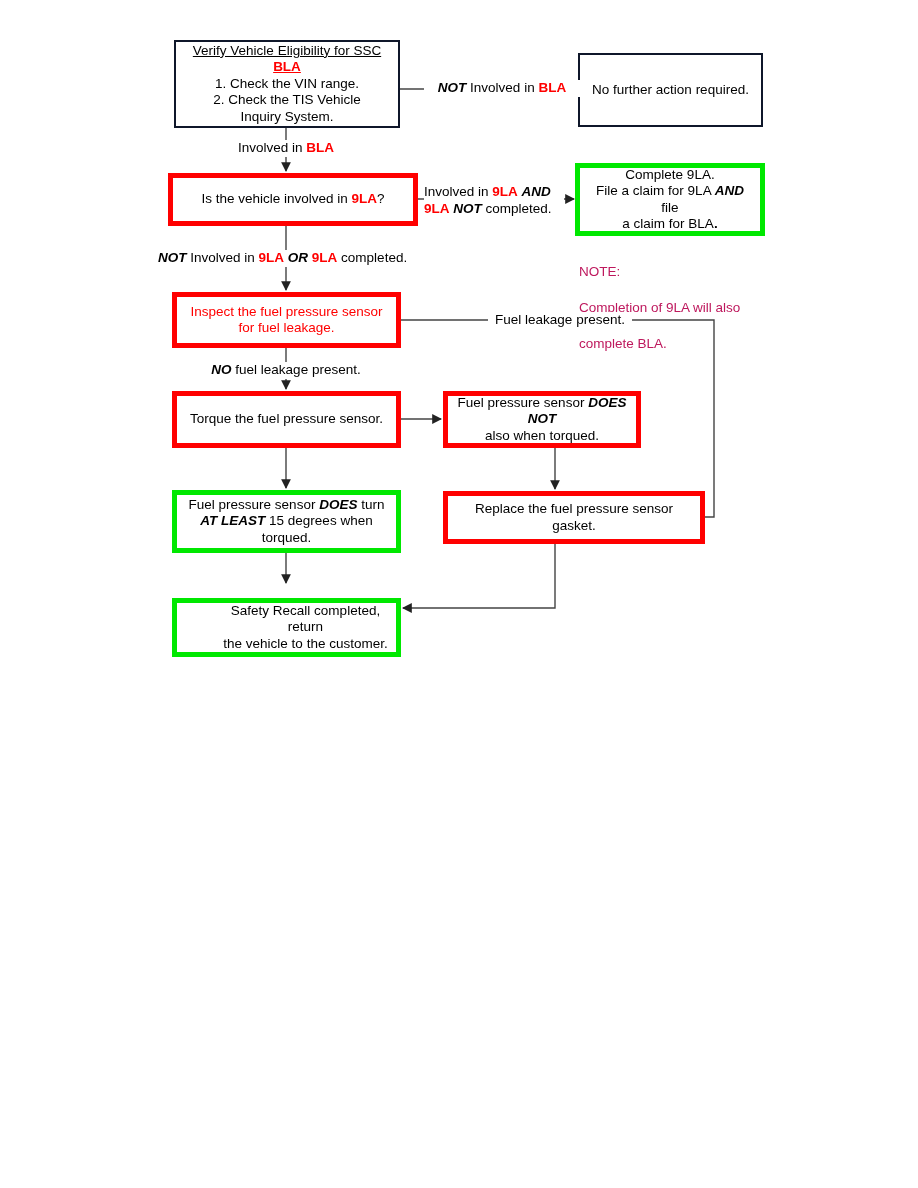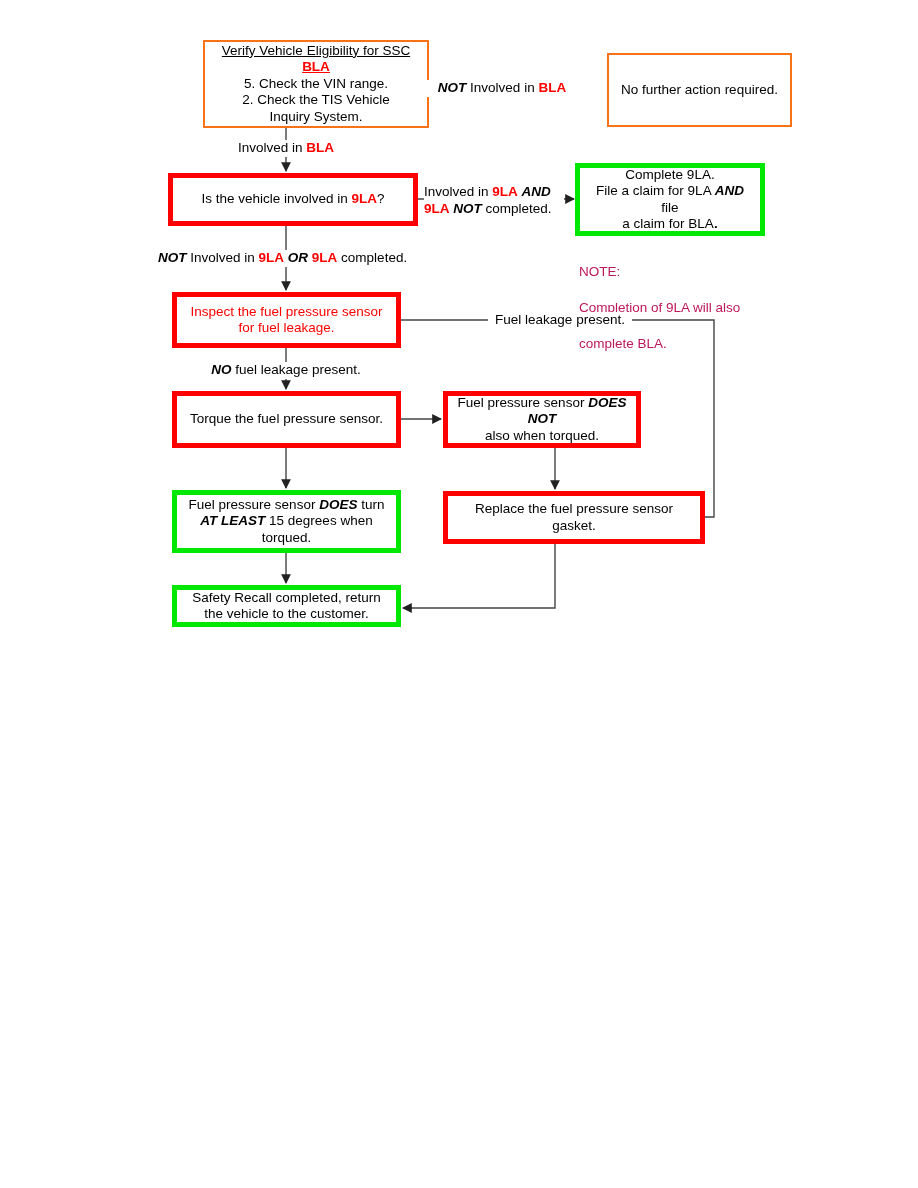--- a/index.html
+++ b/index.html
@@ -29,22 +29,21 @@
     font-size: 13.5px;
     line-height: 16.5px;
     color: #000000;
   }
   .node .inner {
     width: 100%;
     padding: 0 6px;
     box-sizing: border-box;
   }
   .node.black {
-    border: 2px solid #f97316;
-    margin-left: 29px;
+    border: 2px solid #0f172a;
   }
   .node.red {
     border: 5px solid #ff0000;
   }
   .node.green {
     border: 5px solid #00e800;
   }
   .node.redtext {
     color: #ff0000;
   }
@@ -111,21 +110,21 @@
 
     <line x1="286" y1="553" x2="286" y2="583" stroke="#444444" stroke-width="1.4" marker-end="url(#arrow)"></line>
 
     <polyline points="555,544 555,608 403,608" fill="none" stroke="#444444" stroke-width="1.4" marker-end="url(#arrow)"></polyline>
   </svg>
 
   <div class="node black" style="left:174px; top:40px; width:226px; height:88px;">
     <div class="inner">
       <div><span class="u">Verify Vehicle Eligibility for SSC</span></div>
       <div><span class="rbu">BLA</span></div>
-      <div>5. Check the VIN range.</div>
+      <div>1. Check the VIN range.</div>
       <div>2. Check the TIS Vehicle</div>
       <div>Inquiry System.</div>
     </div>
   </div>
 
   <div class="node black" style="left:578px; top:53px; width:185px; height:74px;">
     <div class="inner">No further action required.</div>
   </div>
 
   <div class="node red" style="left:168px; top:173px; width:250px; height:53px;">
@@ -168,21 +167,21 @@
     </div>
   </div>
 
   <div class="node red" style="left:443px; top:491px; width:262px; height:53px;">
     <div class="inner">
       <div>Replace the fuel pressure sensor</div>
       <div>gasket.</div>
     </div>
   </div>
 
-  <div class="node green" style="left:172px; top:585px; width:229px; height:42px;">
+  <div class="node green" style="left:172px; top:598px; width:229px; height:59px;padding-left:38px;">
     <div class="inner">
       <div>Safety Recall completed, return</div>
       <div>the vehicle to the customer.</div>
     </div>
   </div>
 
   <div class="label center" style="left:424px; top:80px; width:150px; padding:0 3px;">
     <span class="bi">NOT</span><span> Involved in </span><span class="rb">BLA</span>
   </div>
 

